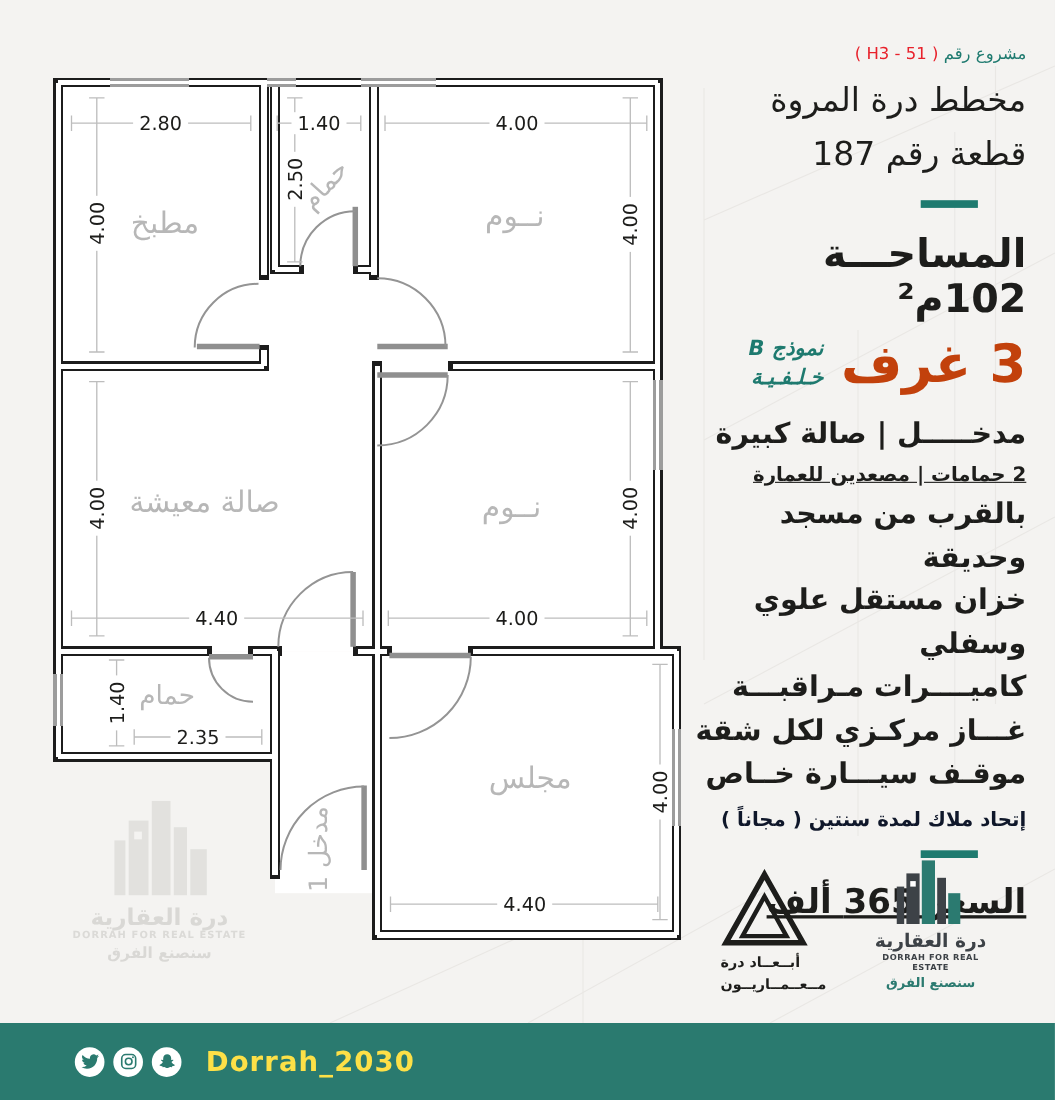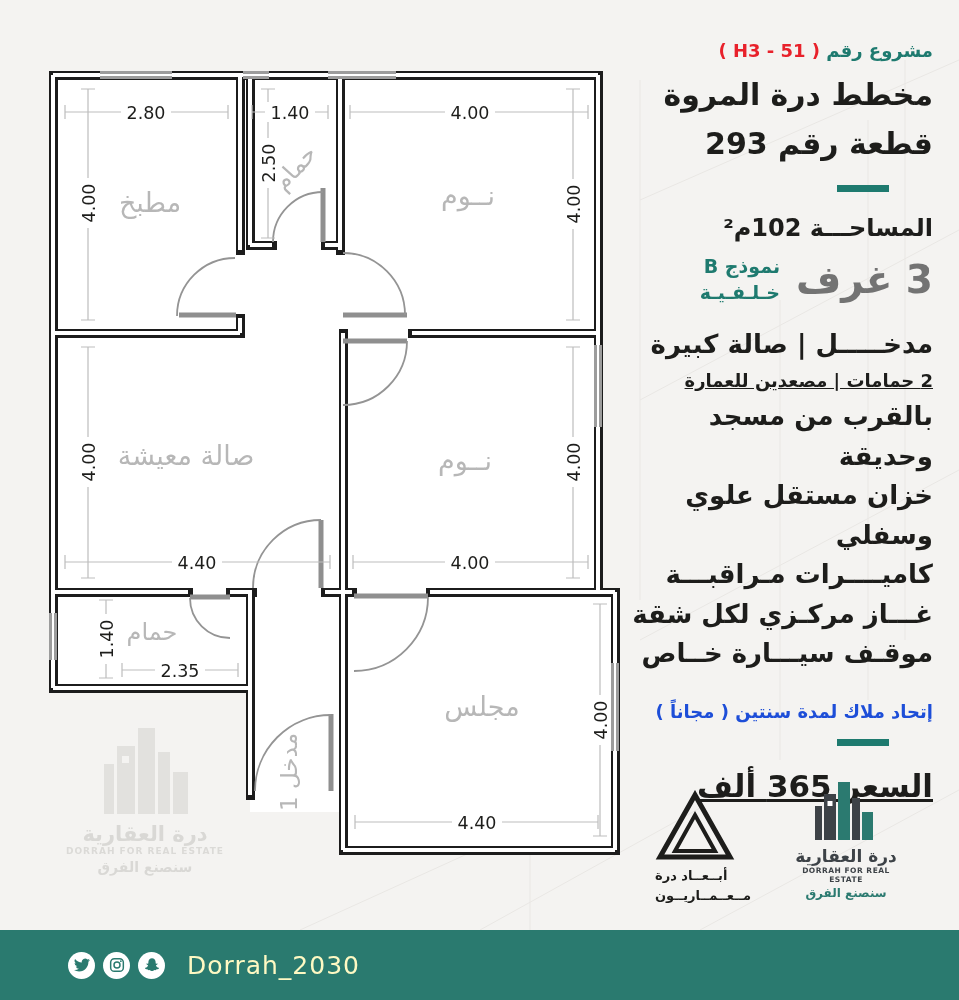--- a/index.html
+++ b/index.html
@@ -8,44 +8,44 @@
   svg text{font-family:"DejaVu Sans",sans-serif;}
   .bgwire,.plan{position:absolute;left:0;top:0;}
   .bgwire{z-index:0;}
   .watermark{position:absolute;left:40px;top:728px;width:210px;text-align:center;z-index:1;}
   .watermark .w-ar{font-size:21px;font-weight:bold;color:#d9d8d5;margin-top:4px;}
   .watermark .w-en{font-size:9px;font-weight:bold;color:#dbdad7;letter-spacing:1px;}
   .watermark .w-sl{font-size:14px;font-weight:bold;color:#d9d8d5;margin-top:3px;}
   .plan{z-index:2;}
   .panel{position:absolute;top:40px;right:26px;width:312px;z-index:3;
     direction:rtl;text-align:right;color:#1d1d1b;}
-  .project-line{font-size:18px;font-weight:bold;color:#1e7a6f;margin-bottom:10px;}
+  .project-line{font-size:15px;font-weight:normal;color:#1e7a6f;margin-bottom:10px;}
   .project-line .code{color:#e8212b;direction:ltr;display:inline-block;}
-  .h-title{font-size:30px;font-weight:bold;line-height:1.62;}
+  .h-title{font-size:30px;font-weight:normal;line-height:1.62;}
   .divider{width:52px;height:7px;background:#1e7a6f;margin:17px 44px 22px 0;}
-  .area{font-size:24px;font-weight:bold;margin-bottom:12px;}
+  .area{font-size:36px;font-weight:bold;margin-bottom:12px;}
   .rooms-row{display:flex;align-items:center;gap:16px;margin-bottom:20px;}
-  .rooms-count{font-size:39px;font-weight:bold;color:#737373;line-height:1;}
-  .model{font-size:19px;font-weight:bold;color:#1e7a6f;line-height:1.35;}
+  .rooms-count{font-size:48px;font-weight:bold;color:#c2410c;line-height:1;}
+  .model{font-size:19px;font-weight:bold;color:#1e7a6f;line-height:1.35;font-style:italic;}
   .model .l2{letter-spacing:2px;text-align:right;}
   .features div{font-size:26px;font-weight:bold;line-height:1.52;}
   .features div:nth-child(2){font-size:18px;line-height:1.8;text-decoration:underline;}
-  .owners{color:#1d4ed8;font-size:18px;font-weight:bold;margin-top:27px;}
+  .owners{color:#0f172a;font-size:18px;font-weight:bold;margin-top:10px;}
   .price{font-size:31px;font-weight:bold;margin-top:6px;text-decoration:underline;}
   .logo-abaad{position:absolute;top:790px;right:212px;width:92px;text-align:left;z-index:3;}
   .logo-abaad .t{font-size:13px;font-weight:bold;color:#1d1d1b;line-height:1.5;}
   .logo-dorrah{position:absolute;top:782px;right:58px;width:110px;text-align:center;z-index:3;}
   .logo-dorrah .d-ar{font-size:17px;font-weight:bold;color:#3d4247;margin-top:2px;}
   .logo-dorrah .d-en{font-size:7.5px;font-weight:bold;color:#3d4247;letter-spacing:.5px;}
   .logo-dorrah .d-sl{font-size:12px;font-weight:bold;color:#2b7a70;margin-top:2px;}
   .footer{position:absolute;left:0;top:930px;width:959px;height:70px;background:#2a7a6f;
     z-index:4;display:flex;align-items:center;padding-left:68px;box-sizing:border-box;}
   .sicon{width:27px;height:27px;border-radius:50%;background:#ffffff;margin-right:8px;
     display:flex;align-items:center;justify-content:center;}
-  .handle{color:#fef9c3;font-size:25px;font-weight:normal;letter-spacing:1px;margin-left:14px;}
+  .handle{color:#fde047;font-size:25px;font-weight:bold;letter-spacing:1px;margin-left:14px;}
 </style>
 </head>
 <body>
 
 <div class="canvas">
 
   <svg class="bgwire" width="959" height="1000" viewBox="0 0 959 1000">
     <g stroke="#e9e7e4" stroke-width="1" fill="none">
       <path d="M640 400 L959 230"></path>
         <path d="M640 640 L959 470"></path>
@@ -226,21 +226,21 @@
       <text x="289" y="780" font-size="23" transform="rotate(-90 289 772)">مدخل 1</text>
     </g>
   </svg>
 
   <div class="panel">
     <div class="project-line">
       <span>مشروع رقم</span>
       <span class="code">( H3 - 51 )</span>
     </div>
     <div class="h-title">مخطط درة المروة</div>
-    <div class="h-title">قطعة رقم 293</div>
+    <div class="h-title">قطعة رقم 187</div>
     <div class="divider"></div>
     <div class="area">المساحـــة 102م²</div>
     <div class="rooms-row">
       <div class="rooms-count">3 غرف</div>
       <div class="model">
         <div>نموذج B</div>
         <div class="l2">خـلـفـيـة</div>
       </div>
     </div>
     <div class="features">

